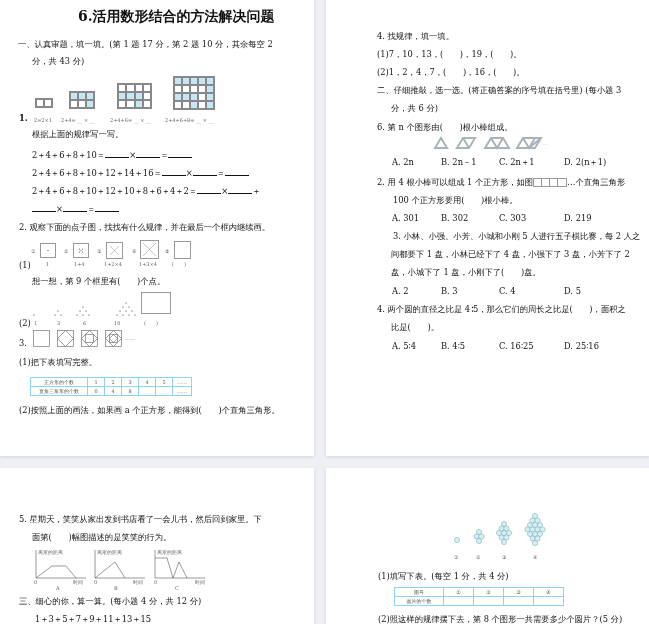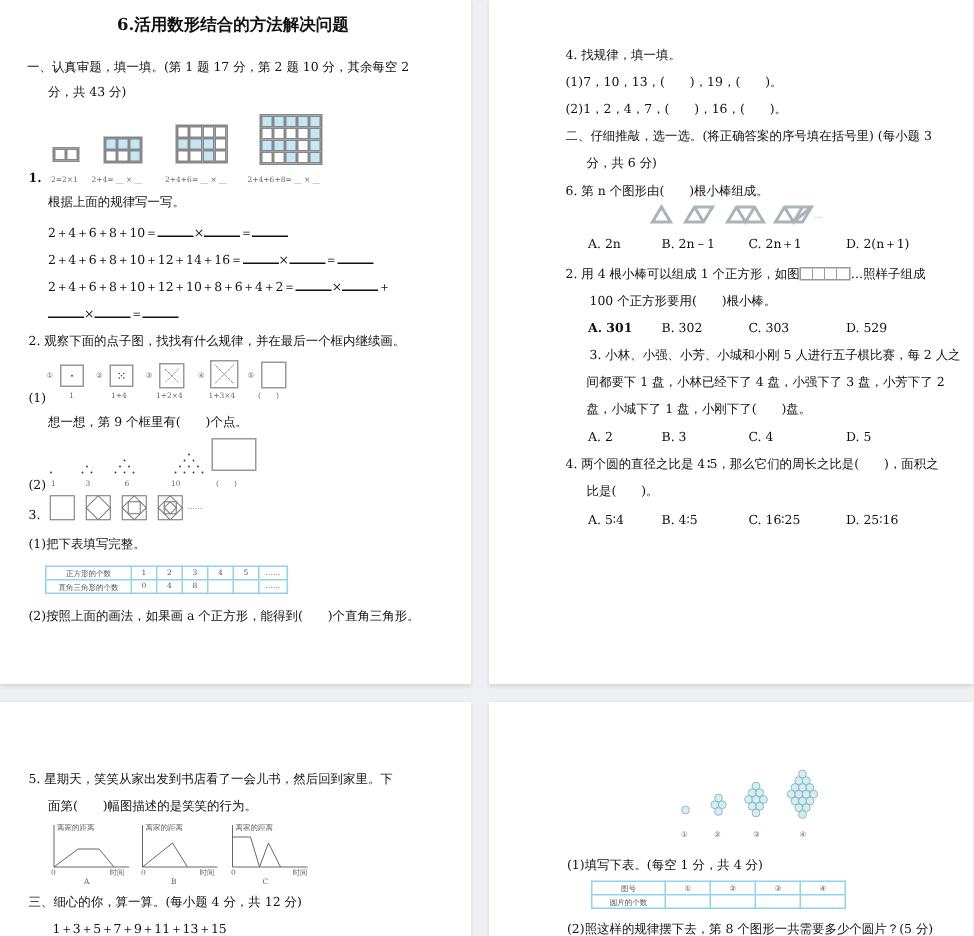--- a/index.html
+++ b/index.html
@@ -13,21 +13,21 @@
     position:absolute; background:#fff;
     box-shadow: 0 1px 3px rgba(0,0,0,0.12);
     overflow:hidden;
   }
   #p1 { left:0; top:0; width:314px; height:456px; }
   #p2 { left:326px; top:0; width:323px; height:456px; }
   #p3 { left:0; top:468px; width:314px; height:156px; }
   #p4 { left:326px; top:468px; width:323px; height:156px; }
   .t { position:absolute; font-size:8.3px; line-height:11px; white-space:nowrap; }
   .sm { font-size:5px; color:#666; }
-  .title { font-weight:bold; font-size:11px; }
+  .title { font-weight:bold; font-size:14px; }
   .blank { display:inline-block; border-bottom:1px solid #111; width:24px; height:8px; vertical-align:baseline; }
   .grid { position:absolute; display:grid; border:1px solid #888; gap:0; }
   .grid i { display:block; border:0.5px solid #888; box-sizing:border-box; }
   .grid i.f { background:#c5e6f3; }
   .box { position:absolute; border:1px solid #999; background:#fff; }
   table.tb { position:absolute; border-collapse:collapse; font-size:5px; color:#555; }
   table.tb td { border:1px solid #8fd3ee; text-align:center; padding:0 2px; height:8px; }
   .opt { position:absolute; font-size:8.3px; line-height:11px; white-space:nowrap; }
   svg { position:absolute; overflow:visible; }
 </style>
@@ -244,27 +244,27 @@
       <path d="M84 12 L90 2 L108 2 L102 12 Z M90 2 L96 12 L102 2 M96 12 L108 2"></path>
     </g>
     <text x="110" y="9" font-size="5" fill="#999">…</text>
   </svg>
   <div class="opt" style="left:66px;top:157px;">A. 2n</div>
   <div class="opt" style="left:115px;top:157px;">B. 2n－1</div>
   <div class="opt" style="left:173px;top:157px;">C. 2n＋1</div>
   <div class="opt" style="left:238px;top:157px;">D. 2(n＋1)</div>
 
   <div class="t" style="left:51px;top:177px;">
-    <span>2. 用 4 根小棒可以组成 1 个正方形，如图</span><span style="display:inline-block;width:32px;height:7px;border:0.5px solid #999;background:linear-gradient(90deg,transparent 7.5px,#999 7.5px,#999 8px,transparent 8px,transparent 15.5px,#999 15.5px,#999 16px,transparent 16px,transparent 23.5px,#999 23.5px,#999 24px,transparent 24px);vertical-align:middle;"></span><span>…照样子组成</span>
+    <span>2. 用 4 根小棒可以组成 1 个正方形，如图</span><span style="display:inline-block;width:32px;height:7px;border:0.5px solid #999;background:linear-gradient(90deg,transparent 7.5px,#999 7.5px,#999 8px,transparent 8px,transparent 15.5px,#999 15.5px,#999 16px,transparent 16px,transparent 23.5px,#999 23.5px,#999 24px,transparent 24px);vertical-align:middle;"></span><span>…个直角三角形</span>
   </div>
   <div class="t" style="left:67px;top:195px;">100 个正方形要用(　　)根小棒。</div>
-  <div class="opt" style="left:66px;top:213px;font-weight:bold;">A. 301</div>
+  <div class="opt" style="left:66px;top:213px;">A. 301</div>
   <div class="opt" style="left:115px;top:213px;">B. 302</div>
   <div class="opt" style="left:173px;top:213px;">C. 303</div>
-  <div class="opt" style="left:238px;top:213px;">D. 529</div>
+  <div class="opt" style="left:238px;top:213px;">D. 219</div>
 
   <div class="t" style="left:67px;top:231px;">3. 小林、小强、小芳、小城和小刚 5 人进行五子棋比赛，每 2 人之</div>
   <div class="t" style="left:65px;top:249px;">间都要下 1 盘，小林已经下了 4 盘，小强下了 3 盘，小芳下了 2</div>
   <div class="t" style="left:65px;top:267px;">盘，小城下了 1 盘，小刚下了(　　)盘。</div>
   <div class="opt" style="left:66px;top:286px;">A. 2</div>
   <div class="opt" style="left:115px;top:286px;">B. 3</div>
   <div class="opt" style="left:173px;top:286px;">C. 4</div>
   <div class="opt" style="left:238px;top:286px;">D. 5</div>
 
   <div class="t" style="left:51px;top:304px;">4. 两个圆的直径之比是 4∶5，那么它们的周长之比是(　　)，面积之</div>

